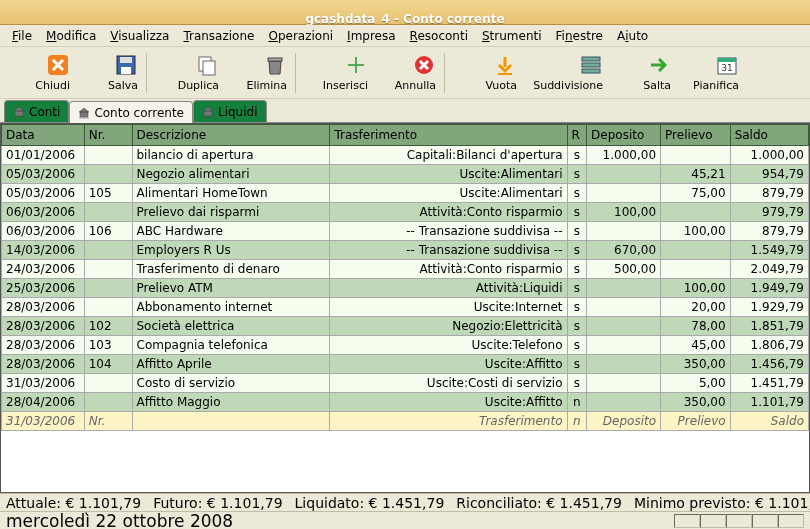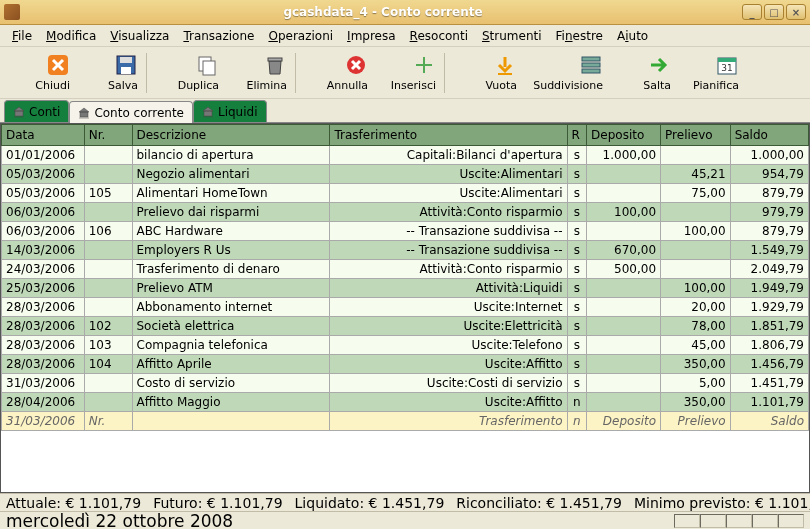--- a/index.html
+++ b/index.html
@@ -14,20 +14,21 @@
     display: flex;
     flex-direction: column;
   }
   .titlebar {
     height: 16px;
     background: linear-gradient(to bottom, #f0d890, #e8c070);
     display: flex;
     align-items: center;
     padding: 12px 4px;
     border-bottom: 1px solid #b89040;
+    flex-direction: column;
   }
   .titlebar .sysicon {
     width: 16px; height: 16px;
     background: linear-gradient(135deg,#b07030,#8a5020);
     margin-right: 6px;
     border-radius: 2px;
   }
   .titlebar .title {
     flex: 1;
     text-align: center;
@@ -252,33 +253,33 @@
           <path d="M6 8 h12 l-1 13 h-10 z" fill="#888" stroke="#444"></path>
           <rect x="5" y="5" width="14" height="3" fill="#aaa" stroke="#444"></rect>
         </svg>
     </div>
     <span>Elimina</span>
   </div>
   <div class="sep"></div>
   <div class="tool">
     <div class="ticon">
       <svg class="svgico" width="24" height="24">
+          <path d="M11 4 h2 v7 h7 v2 h-7 v7 h-2 v-7 h-7 v-2 h7 z" fill="#5a5"></path>
+        </svg>
+    </div>
+    <span>Inserisci</span>
+  </div>
+  <div class="tool">
+    <div class="ticon">
+      <svg class="svgico" width="24" height="24">
           <circle cx="12" cy="12" r="9" fill="#d33"></circle>
           <path d="M8 8 L16 16 M16 8 L8 16" stroke="#fff" stroke-width="3"></path>
         </svg>
     </div>
     <span>Annulla</span>
-  </div>
-  <div class="tool">
-    <div class="ticon">
-      <svg class="svgico" width="24" height="24">
-          <path d="M11 4 h2 v7 h7 v2 h-7 v7 h-2 v-7 h-7 v-2 h7 z" fill="#5a5"></path>
-        </svg>
-    </div>
-    <span>Inserisci</span>
   </div>
   <div class="sep"></div>
   <div class="tool">
     <div class="ticon">
       <svg class="svgico" width="24" height="24">
           <path d="M12 4 v10 M6 12 l6 6 l6 -6" stroke="#e90" stroke-width="3" fill="none"></path>
           <rect x="5" y="20" width="14" height="2" fill="#e90"></rect>
         </svg>
     </div>
     <span>Vuota</span>
@@ -453,21 +454,21 @@
             <td class="num">Uscite:Internet</td>
             <td class="ctr">s</td>
             <td class="num"></td>
             <td class="num">20,00</td>
             <td class="num">1.929,79</td>
           </tr>
           <tr class="row-dark">
             <td>28/03/2006</td>
             <td>102</td>
             <td>Società elettrica</td>
-            <td class="num">Uscite:Elettricità</td>
+            <td class="num">Negozio:Elettricità</td>
             <td class="ctr">s</td>
             <td class="num"></td>
             <td class="num">78,00</td>
             <td class="num">1.851,79</td>
           </tr>
           <tr class="row-light">
             <td>28/03/2006</td>
             <td>103</td>
             <td>Compagnia telefonica</td>
             <td class="num">Uscite:Telefono</td>

